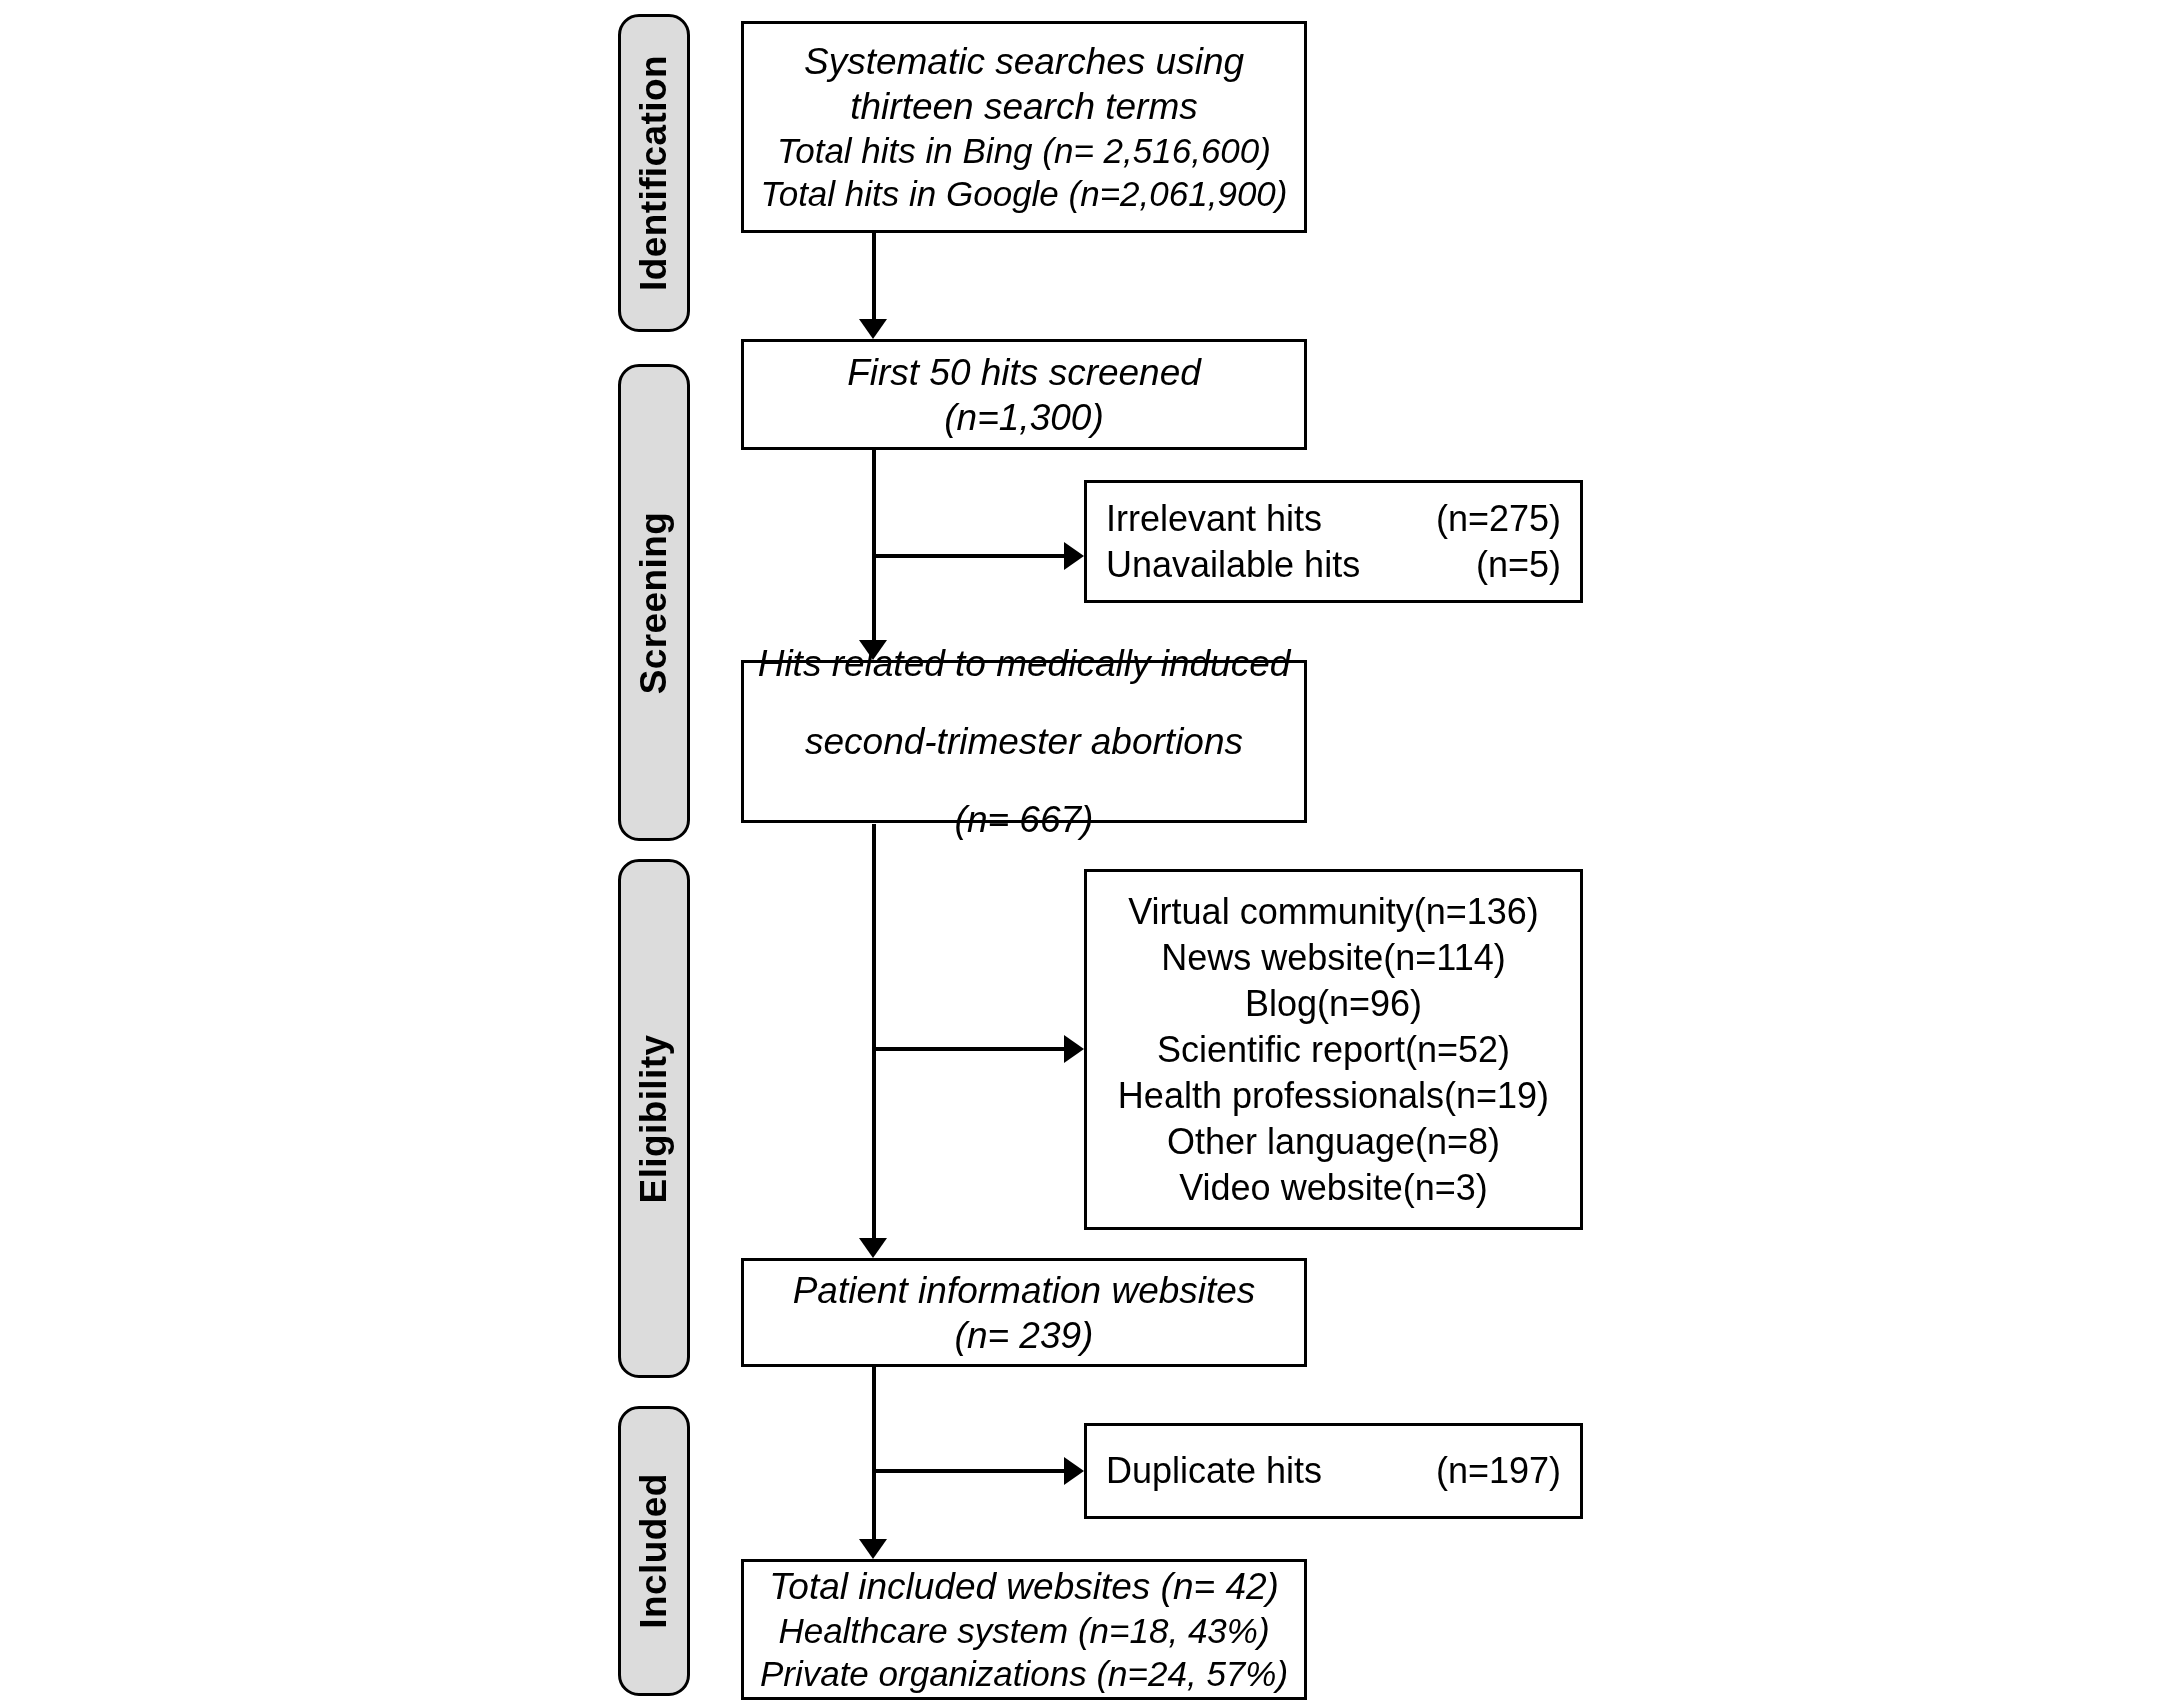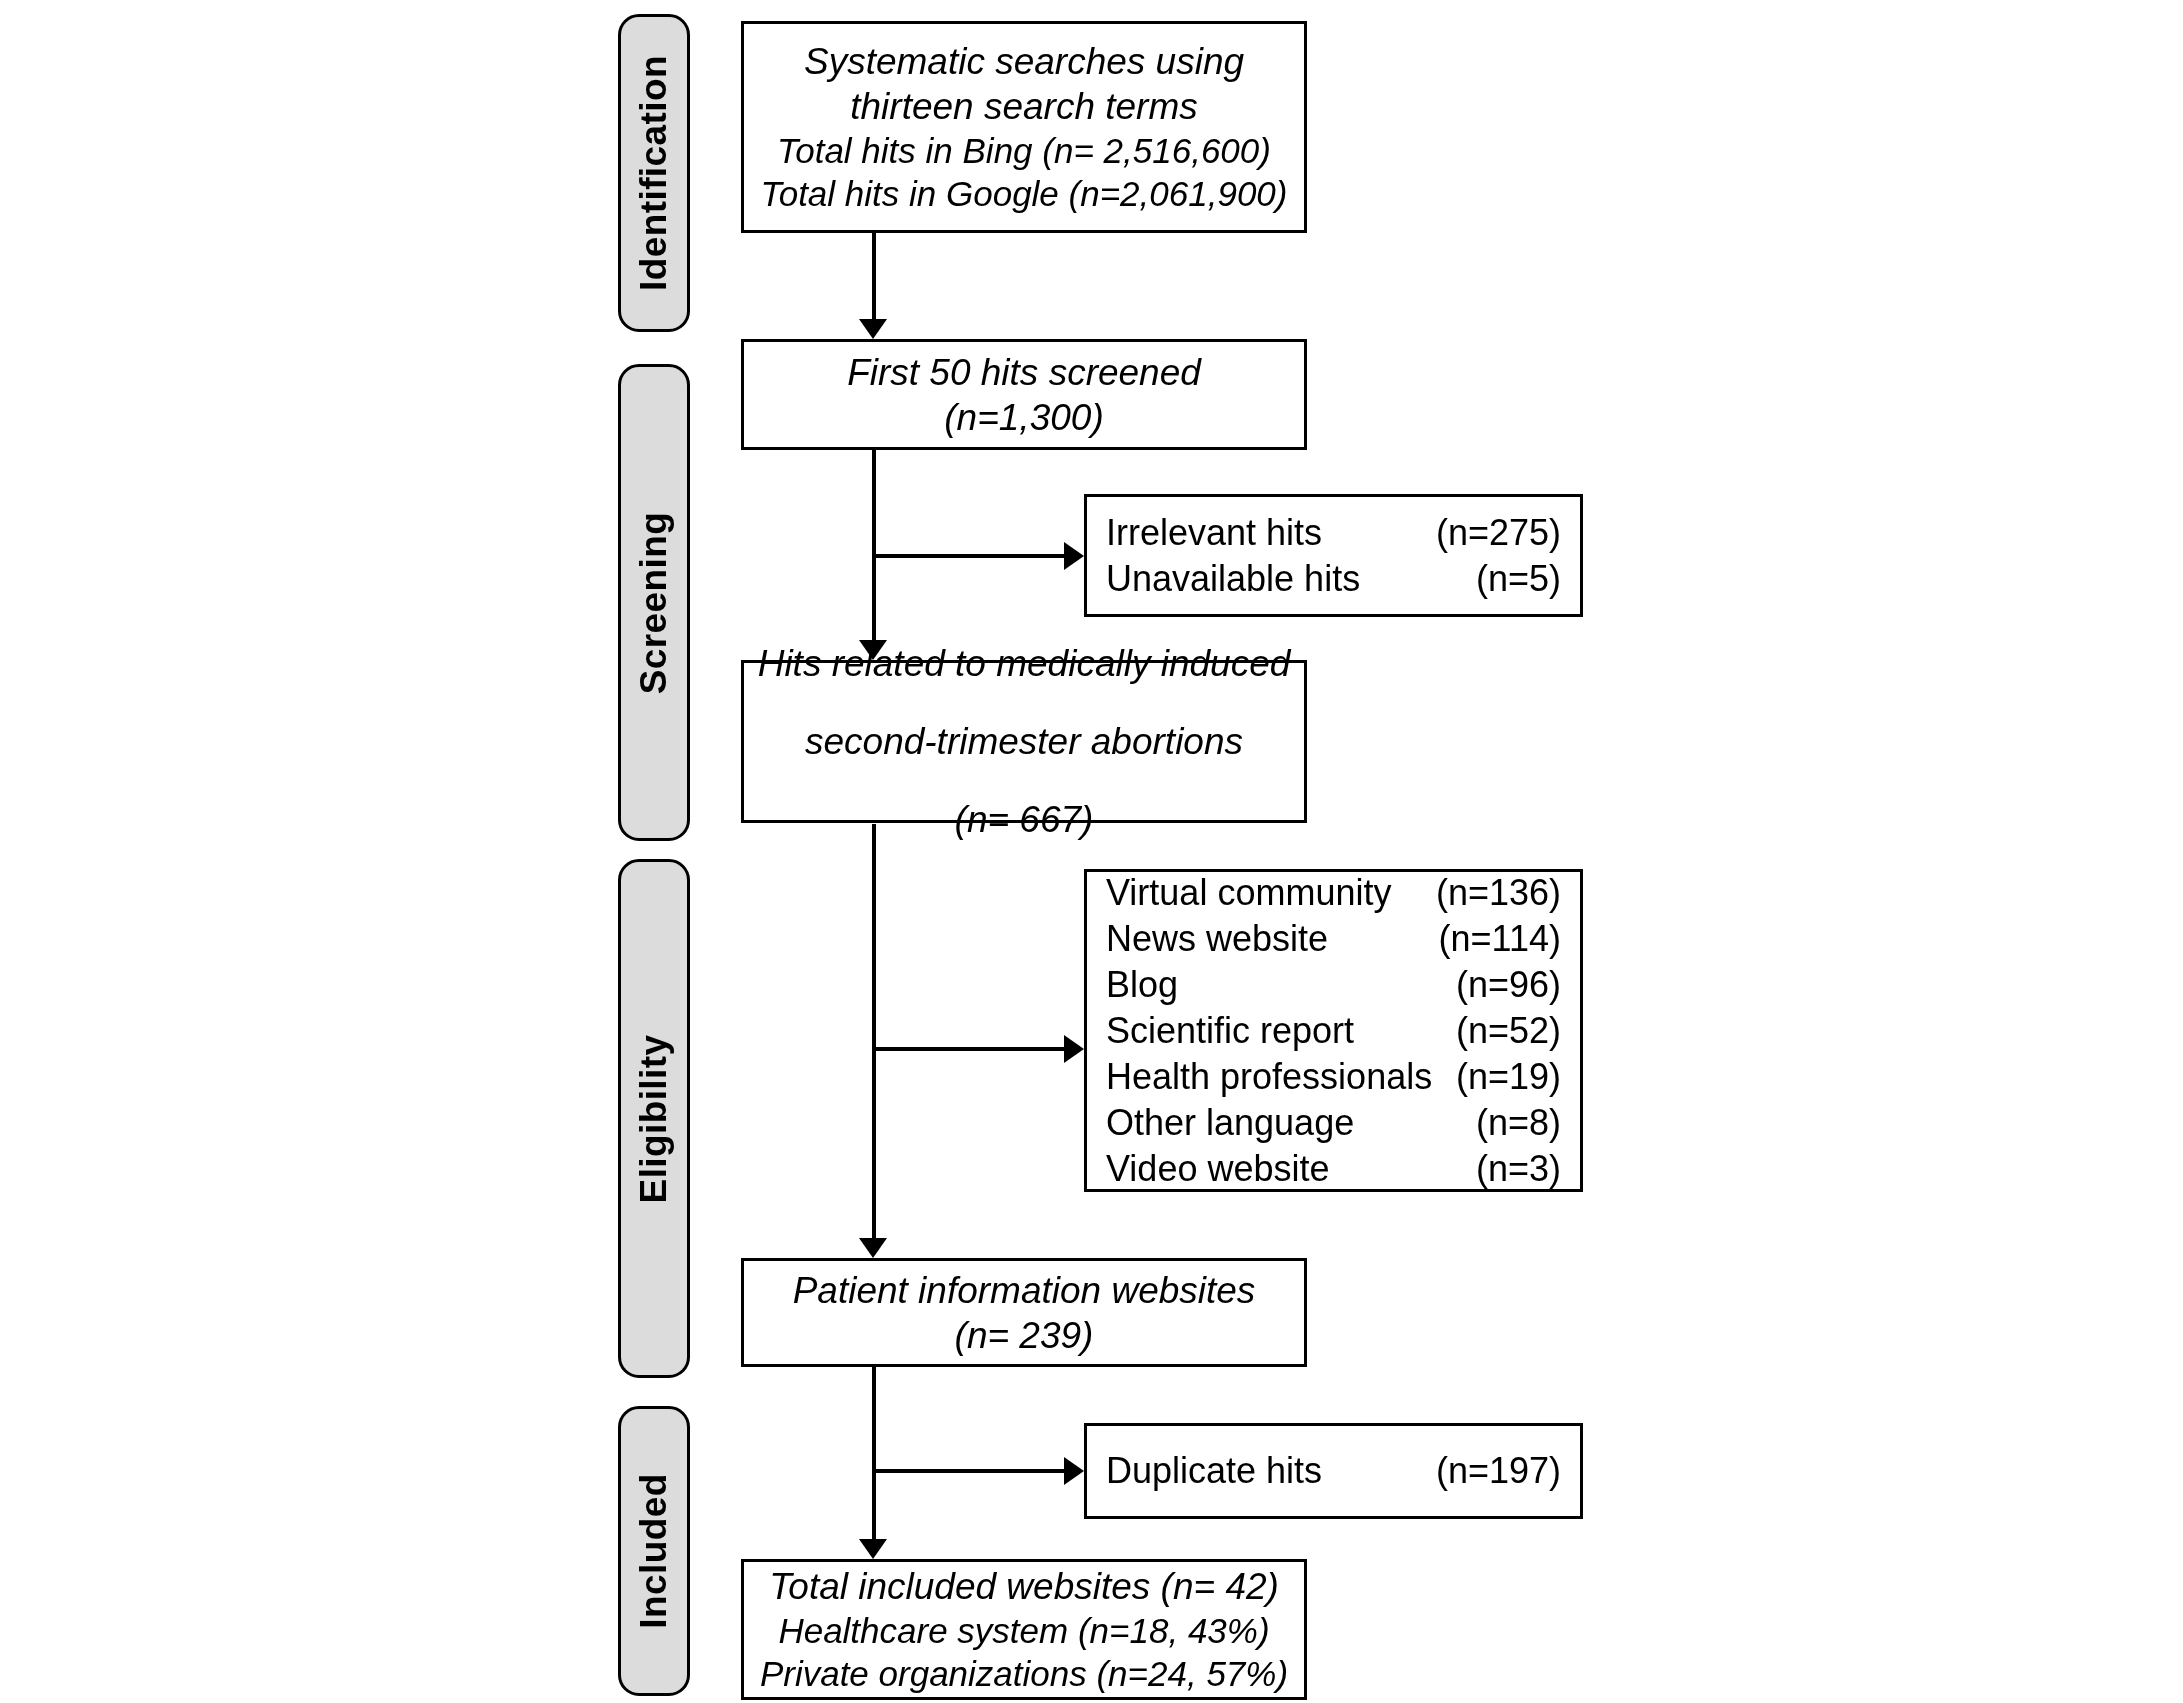--- a/index.html
+++ b/index.html
@@ -144,32 +144,32 @@
     <div class="t">Patient information websites</div>
     <div class="t">(n= 239)</div>
   </div>
 
   <div class="mainbox" style="top:1559px;height:141px;">
     <div class="t">Total included websites (n= 42)</div>
     <div class="i">Healthcare system (n=18, 43%)</div>
     <div class="i">Private organizations (n=24, 57%)</div>
   </div>
 
-  <div class="sidebox" style="top:494px;height:123px;">
+  <div class="sidebox" style="top:480px;height:123px;">
     <div class="row">
       <span>Irrelevant hits</span>
       <span>(n=275)</span>
     </div>
     <div class="row">
       <span>Unavailable hits</span>
       <span>(n=5)</span>
     </div>
   </div>
 
-  <div class="sidebox" style="top:869px;height:323px;">
+  <div class="sidebox" style="top:869px;height:361px;align-items:center;">
     <div class="row">
       <span>Virtual community</span>
       <span>(n=136)</span>
     </div>
     <div class="row">
       <span>News website</span>
       <span>(n=114)</span>
     </div>
     <div class="row">
       <span>Blog</span>

